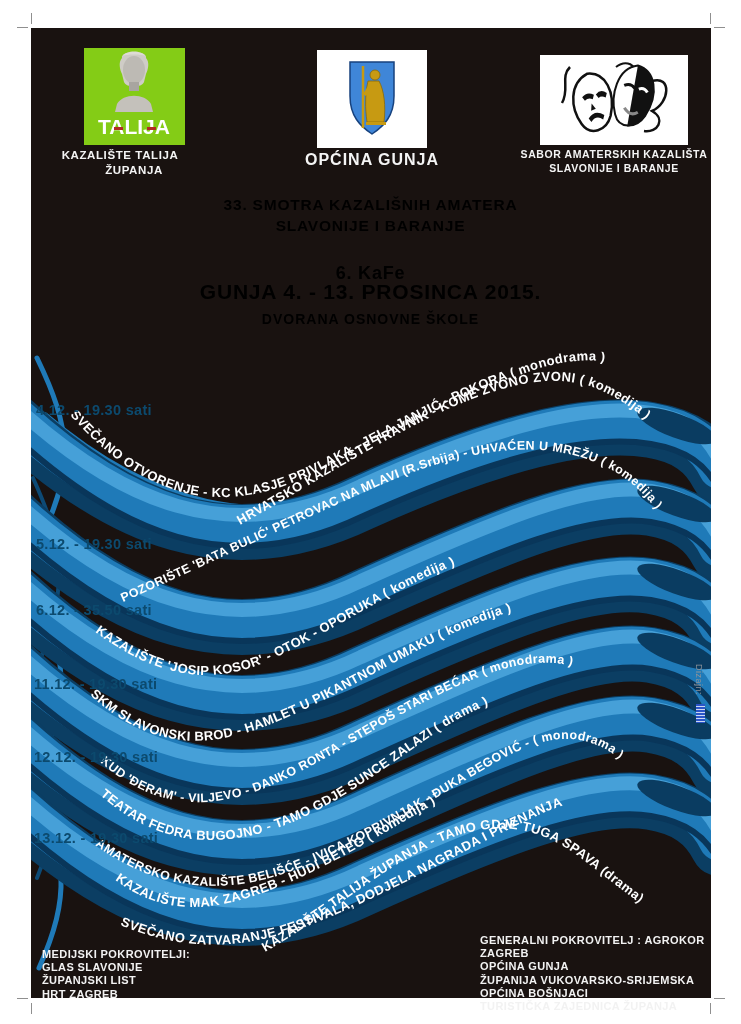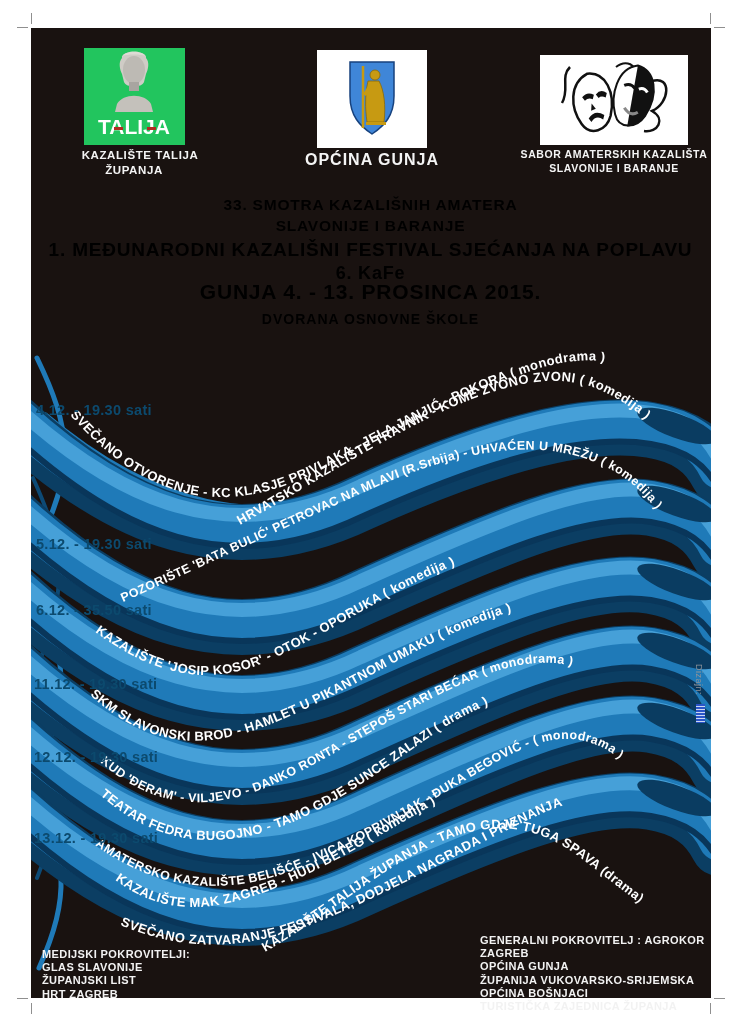--- a/index.html
+++ b/index.html
@@ -2,25 +2,25 @@
 <html><head>
 <meta charset="utf-8">
 <style>
   html,body{margin:0;padding:0;background:#e9e9e9;}
   .page{position:relative;width:741px;height:1024px;background:#ffffff;margin:0 auto;overflow:hidden;
         font-family:"Liberation Sans",sans-serif;}
   .poster{position:absolute;left:31px;top:28px;width:680px;height:970px;background:#191210;overflow:hidden;}
   .crop{position:absolute;background:#8f8f8f;}
   
   .logoBox{position:absolute;overflow:hidden;}
-  .talijaBox{left:84px;top:48px;width:101px;height:97px;background:#22c55e;}
+  .talijaBox{left:84px;top:48px;width:101px;height:97px;background:#84cc16;}
   .gunjaBox{left:317px;top:50px;width:110px;height:98px;background:#ffffff;}
   .maskBox{left:540px;top:55px;width:148px;height:90px;background:#ffffff;}
   .cap{position:absolute;color:#f4f4f4;font-weight:bold;text-align:center;letter-spacing:.6px;}
-  .cap1{left:40px;top:149px;width:200px;font-size:11.5px;text-align:center;}
+  .cap1{left:20px;top:149px;width:200px;font-size:11.5px;text-align:center;}
   .cap2{left:34px;top:164px;width:200px;font-size:11.5px;}
   .capG{left:282px;top:151px;width:180px;font-size:16px;letter-spacing:1px;}
   .capS1{left:509px;top:148px;width:210px;font-size:10.5px;}
   .capS2{left:509px;top:162px;width:210px;font-size:10.5px;}
   
   .t{position:absolute;left:0;width:741px;text-align:center;color:#000000;font-weight:bold;letter-spacing:.8px;}
   .t1{top:196px;font-size:15.5px;}
   .t2{top:217px;font-size:15.5px;}
   .t3{top:239px;font-size:19px;}
   .t4{top:263px;font-size:18px;}
@@ -195,21 +195,20 @@
         <path d="M 46 62 q 8 -8 16 0 l -2 4 q -6 -6 -12 0 Z" fill="#111"></path>
         <path d="M 52 48 l 3 6 l -5 1 Z" fill="#111"></path>
       </g>
     </svg>
   </div>
   <div class="cap capS1">SABOR AMATERSKIH KAZALIŠTA</div>
   <div class="cap capS2">SLAVONIJE I BARANJE</div>
 
   <div class="t t1">33. SMOTRA KAZALIŠNIH AMATERA</div>
   <div class="t t2">SLAVONIJE I BARANJE</div>
-  <div class="t t3">1. MEĐUNARODNI KAZALIŠNI FESTIVAL SJEĆANJA NA POPLAVU</div>
   <div class="t t4">6. KaFe</div>
   <div class="t t5">GUNJA 4. - 13. PROSINCA 2015.</div>
   <div class="t t6">DVORANA OSNOVNE ŠKOLE</div>
 
   <div class="date" style="left:36px;top:402px;">4.12. - 19.30 sati</div>
   <div class="date" style="left:36px;top:536px;">5.12. - 19.30 sati</div>
   <div class="date" style="left:36px;top:602px;">6.12. - 35.50 sati</div>
   <div class="date" style="left:34px;top:676px;">11.12. - 19.30 sati</div>
   <div class="date" style="left:34px;top:749px;">12.12. - 19.30 sati</div>
   <div class="date" style="left:34px;top:830px;">13.12. - 19.30 sati</div>

